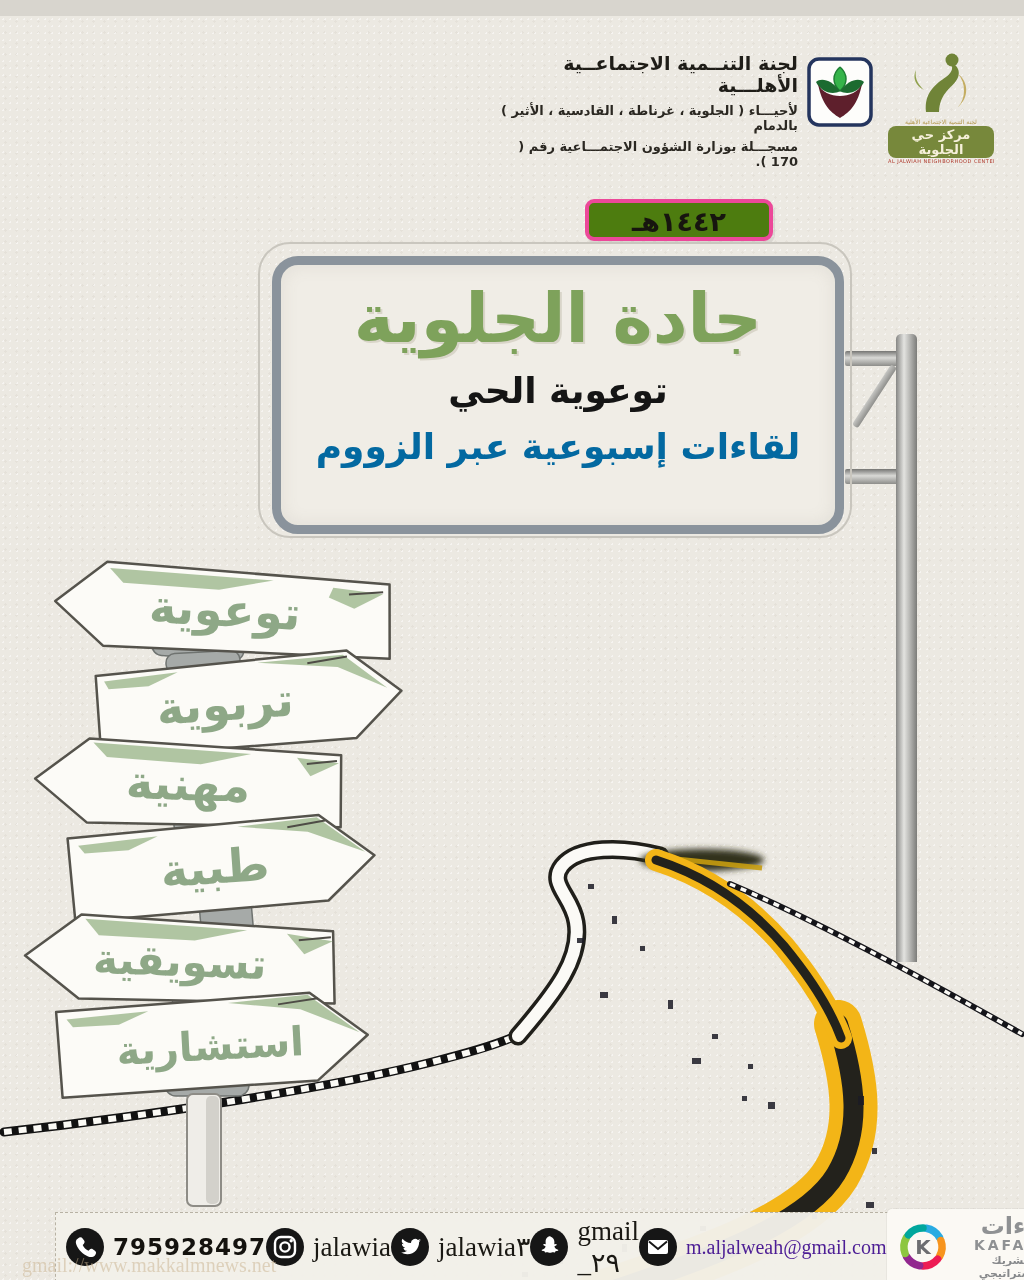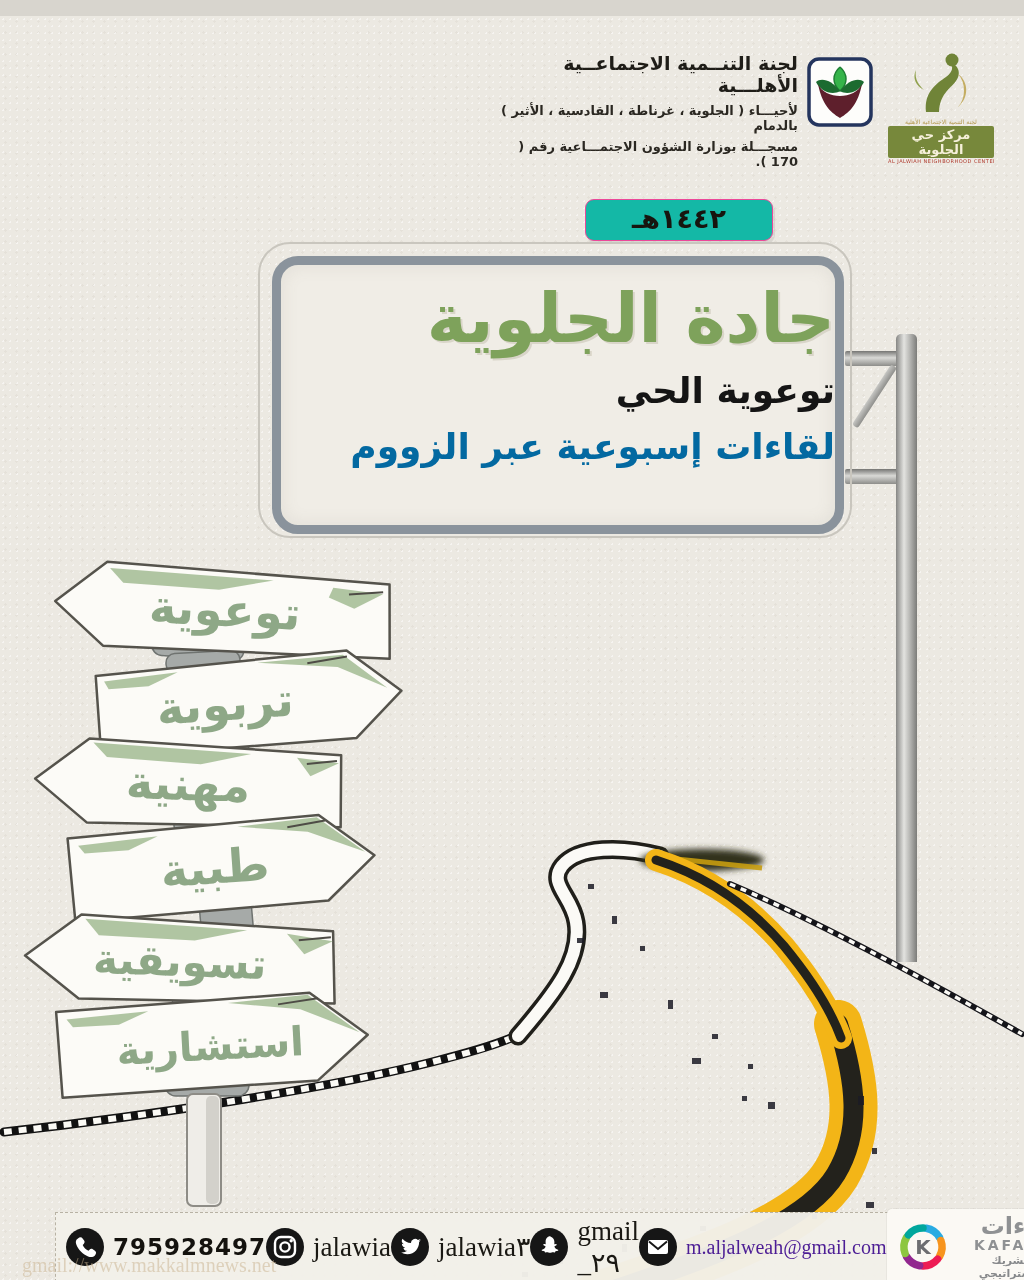--- a/index.html
+++ b/index.html
@@ -13,40 +13,40 @@
 
   
   .committee{position:absolute;top:36px;right:226px;width:310px;direction:rtl;text-align:right;z-index:2}
   .committee .l1{font-size:19px;font-weight:bold;color:#1f1d18;margin-bottom:7px}
   .committee .l2{font-size:13px;font-weight:bold;color:#2b2822;margin-bottom:6px}
   .committee .l3{font-size:13px;font-weight:bold;color:#2b2822}
   .clogo{position:absolute;left:806px;top:40px;width:68px;height:72px;z-index:2}
   .glogo{position:absolute;left:888px;top:34px;width:106px;height:100px;z-index:2;text-align:center}
   .glogo .tiny-top{font-size:6px;color:#b49a52;line-height:7px;direction:rtl;white-space:nowrap;overflow:hidden}
   .glogo .name-ar{display:inline-block;background:#77883b;color:#f6f0da;font-size:13px;font-weight:bold;
-     border-radius:2px;padding:1px 7px;direction:rtl;margin-top:1px}
+     border-radius:8px;padding:1px 7px;direction:rtl;margin-top:1px}
   .glogo .tiny-en{font-size:5px;letter-spacing:.5px;color:#b03a2e;line-height:7px;white-space:nowrap;overflow:hidden}
 
   
   .date-badge{position:absolute;left:585px;top:183px;width:188px;height:42px;z-index:5;
-    background:#14b8a6;border:1px solid #ec4899;border-radius:9px;box-shadow:2px 3px 0 rgba(0,0,0,.08);
+    background:#4d7c0f;border:4px solid #ec4899;border-radius:9px;box-shadow:2px 3px 0 rgba(0,0,0,.08);
     font-size:27px;font-weight:bold;text-align:center;line-height:38px;color:#17150f}
 
   
   .arm{position:absolute;height:15px;background:linear-gradient(180deg,#757573,#d9d9d6 45%,#8d8d8a);z-index:2;border-radius:2px}
   .arm.a1{left:845px;top:335px;width:58px}
   .arm.a2{left:845px;top:453px;width:58px}
   .brace{position:absolute;left:897px;top:352px;width:72px;height:7px;background:linear-gradient(180deg,#8e8e8b,#c7c7c4);
      transform-origin:0 0;transform:rotate(123deg);z-index:2;border-radius:3px}
   .pole{position:absolute;left:896px;top:318px;width:21px;height:628px;z-index:3;border-radius:5px 5px 0 0;
     background:linear-gradient(90deg,#868684 0%,#e3e3e0 38%,#bdbdba 62%,#7c7c79 100%)}
   .title-outer{position:absolute;left:258px;top:226px;width:594px;height:296px;z-index:5;
     border:2px solid #c9c6be;border-radius:32px}
   .title-box{position:absolute;left:272px;top:240px;width:572px;height:278px;z-index:6;
-    border:9px solid #8a939c;border-radius:26px;background:#f0ede6;direction:rtl;
+    border:9px solid #8a939c;border-radius:26px;background:#f0ede6;text-align:center;direction:rtl;
     box-shadow:inset 0 0 18px rgba(120,115,100,.12)}
   .title-box .main{margin-top:12px;font-size:68px;line-height:84px;font-weight:bold;color:#7ea25b;
      text-shadow:2px 2px 0 #d9d5c9}
   .title-box .sub1{margin-top:8px;font-size:36px;line-height:44px;font-weight:bold;color:#151515}
   .title-box .sub2{margin-top:12px;font-size:36px;line-height:44px;font-weight:bold;color:#0369a1}
 
   
   .road-svg{position:absolute;left:0;top:780px;width:1024px;height:500px;z-index:1}
   .signpost-svg{position:absolute;left:10px;top:530px;width:400px;height:680px;z-index:4}
   .sign-shape{fill:#fcfbf7;stroke:#55534c;stroke-width:2.5;stroke-linejoin:round}

